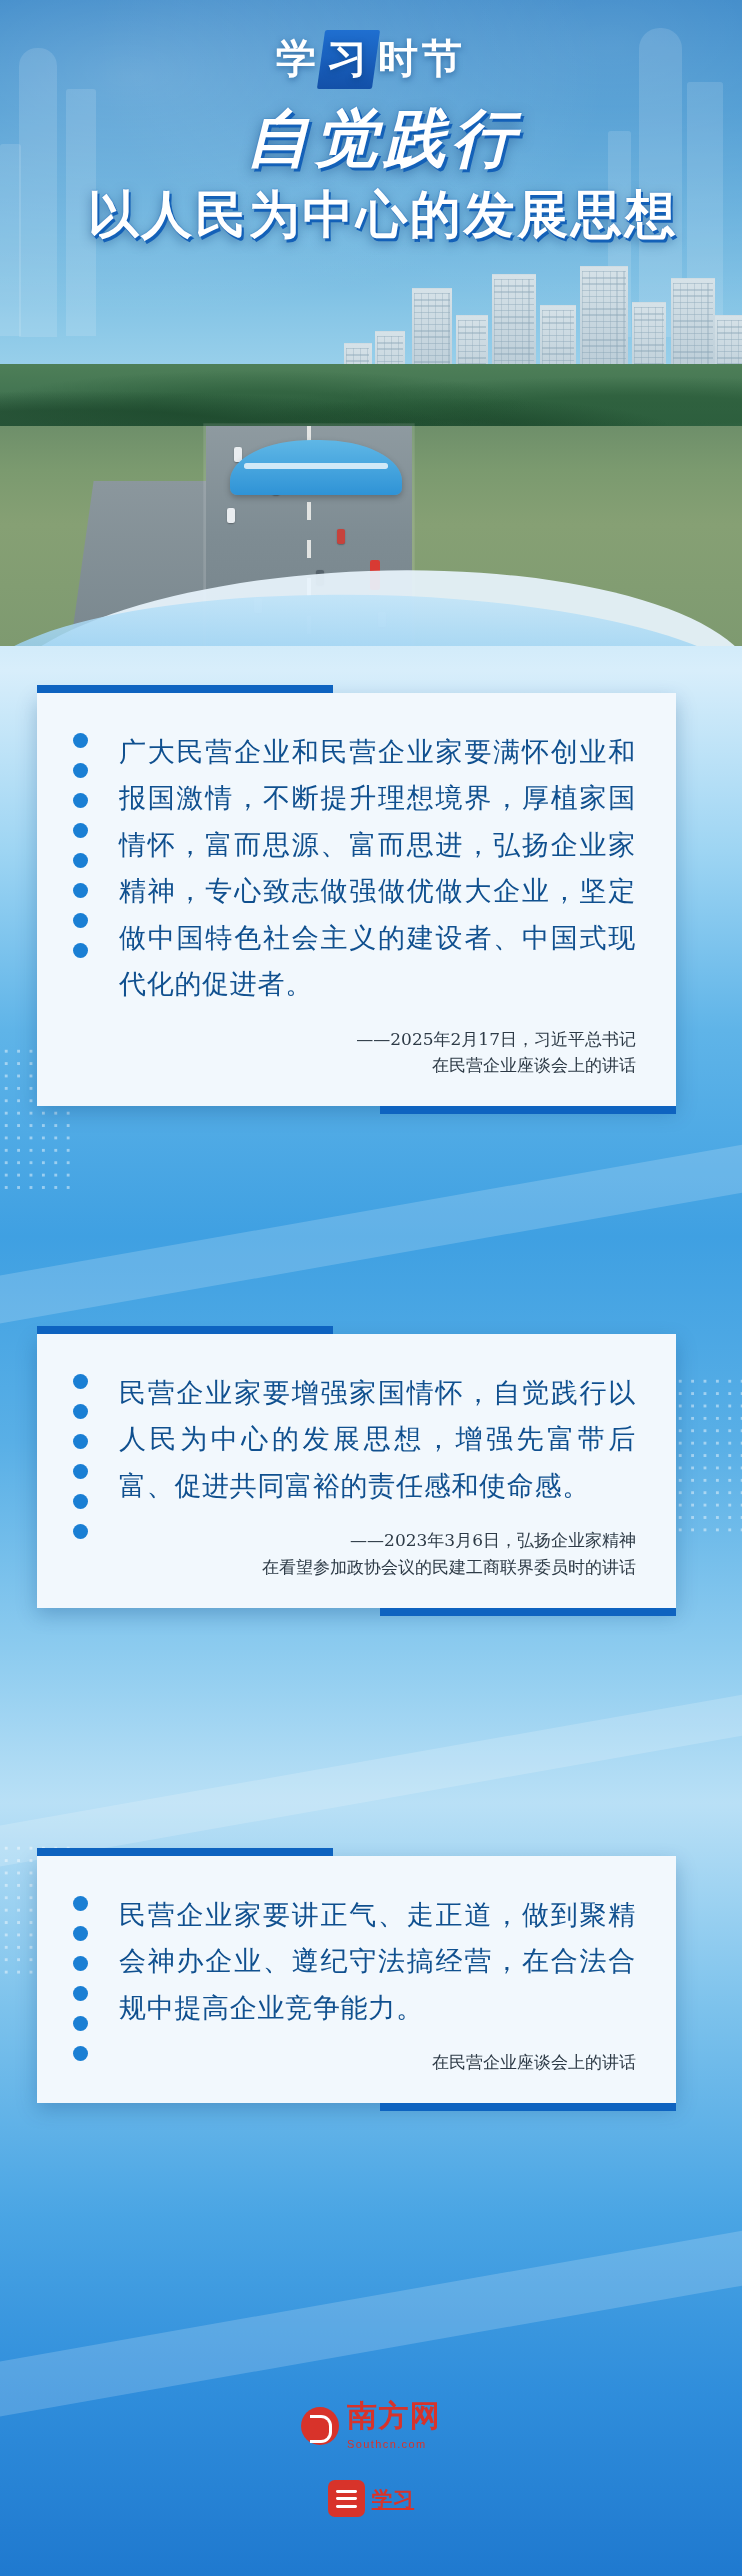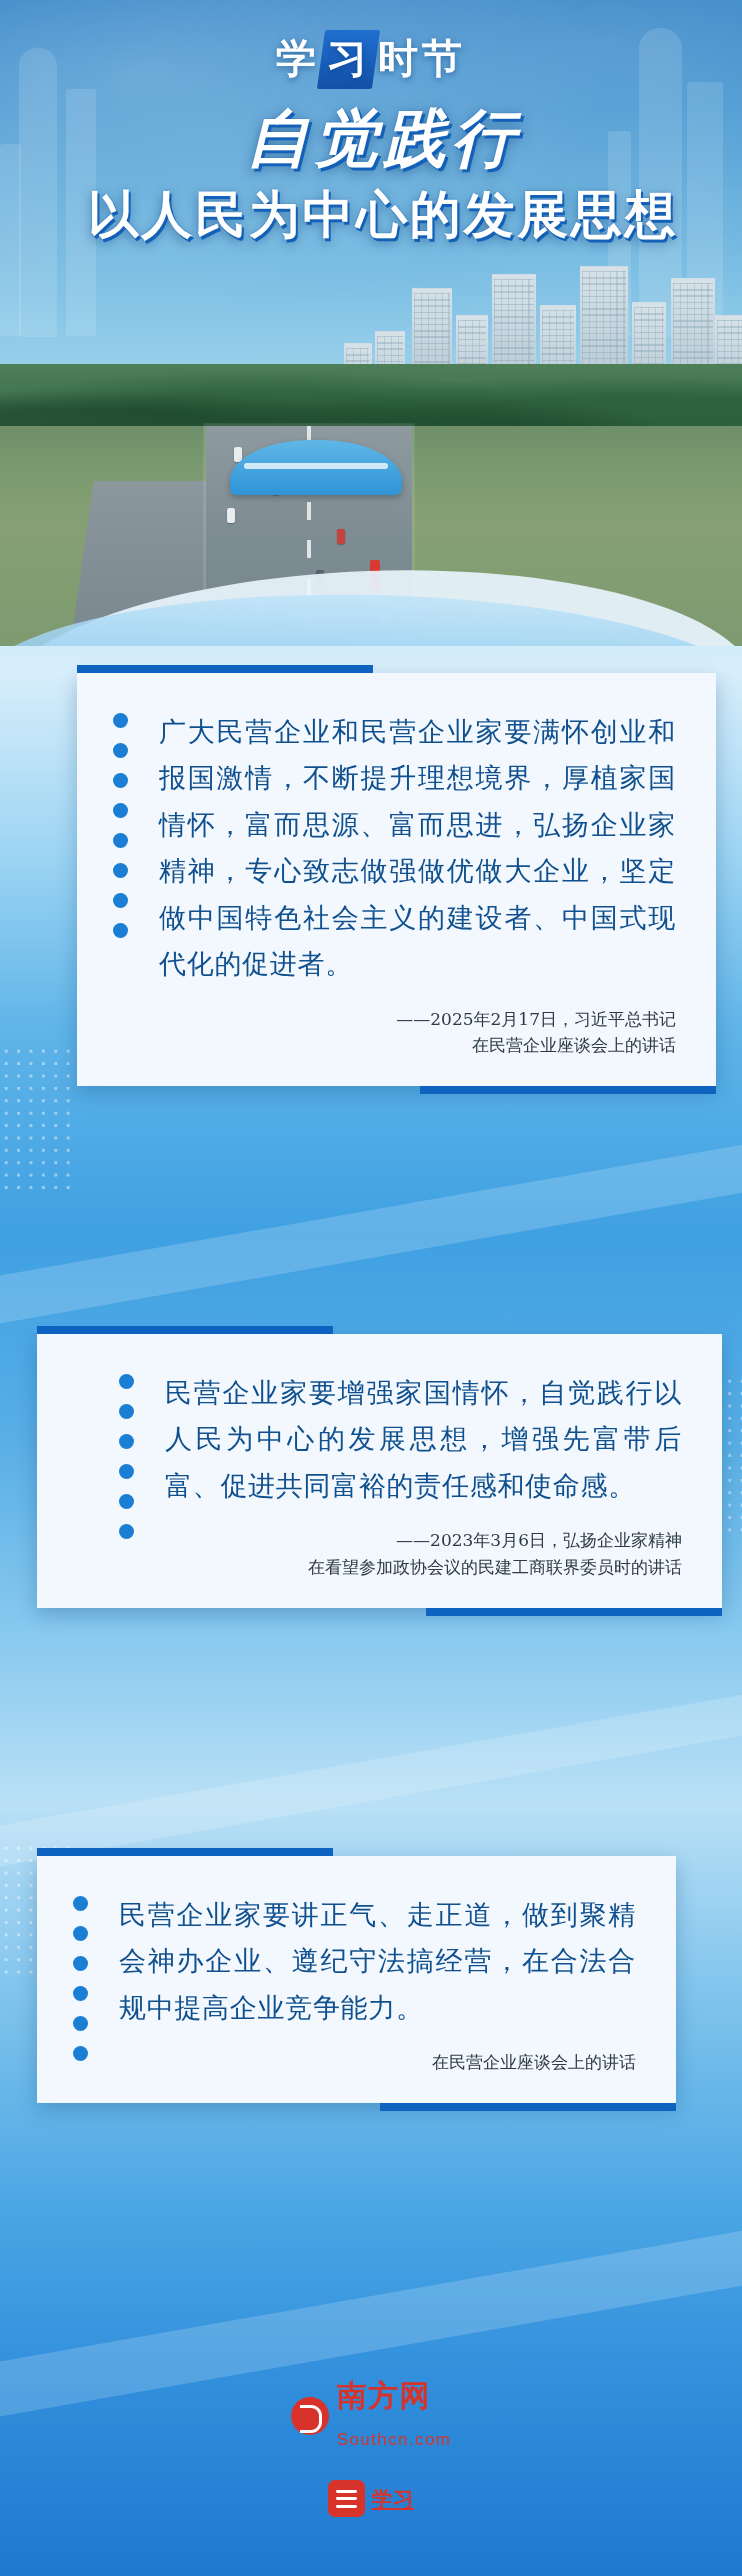--- a/index.html
+++ b/index.html
@@ -346,24 +346,24 @@
   .logo-text-cn {
     font-family: "DejaVu Serif", "Liberation Serif", serif;
     font-weight: bold;
     font-size: 30px;
     color: #d8332a;
     letter-spacing: 1.4px;
     line-height: 1;
   }
   .logo-text-en {
     font-family: "Liberation Sans", sans-serif;
-    font-size: 17px;
+    font-size: 11px;
     color: #d8332a;
     letter-spacing: 1.4px;
-    margin-top: 19px;
+    margin-top: 7px;
   }
   .logo-xx {
     display: flex;
     align-items: center;
     gap: 6.9px;
   }
   .logo-xx-mark {
     width: 37px; height: 37px;
     border-radius: 6.9px;
     background: #d8332a;
@@ -441,41 +441,41 @@
     <div class="title-line2">以人民为中心的发展思想</div>
   </div>
 
   <div class="dotfield" style="left:0px; top:1045px; width:76px; height:151px;"></div>
   <div class="dotfield" style="left:674px; top:1375px; width:76px; height:165px;"></div>
   <div class="dotfield" style="left:0px; top:1842px; width:76px; height:137px;"></div>
   <div class="angleband" style="left:-27.5px; top:1210px; width:797px; height:48px;"></div>
   <div class="angleband" style="left:-27.5px; top:1760px; width:797px; height:41px;"></div>
   <div class="angleband" style="left:-27.5px; top:2296px; width:797px; height:55px;"></div>
 
-  <div class="card" style="top:673px;margin-left:40px;">
+  <div class="card" style="top:693px;">
     <div class="card-inner">
       <div class="bullets">
         <div class="bullet"></div>
         <div class="bullet"></div>
         <div class="bullet"></div>
         <div class="bullet"></div>
         <div class="bullet"></div>
         <div class="bullet"></div>
         <div class="bullet"></div>
         <div class="bullet"></div>
       </div>
       <div class="quote">广大民营企业和民营企业家要满怀创业和报国激情，不断提升理想境界，厚植家国情怀，富而思源、富而思进，弘扬企业家精神，专心致志做强做优做大企业，坚定做中国特色社会主义的建设者、中国式现代化的促进者。</div>
       <div class="attrib">
         <div>——2025年2月17日，习近平总书记</div>
         <div>在民营企业座谈会上的讲话</div>
       </div>
     </div>
   </div>
 
-  <div class="card" style="top:1334px;padding-left:46px;">
+  <div class="card" style="top:1334px;">
     <div class="card-inner">
       <div class="bullets">
         <div class="bullet"></div>
         <div class="bullet"></div>
         <div class="bullet"></div>
         <div class="bullet"></div>
         <div class="bullet"></div>
         <div class="bullet"></div>
       </div>
       <div class="quote">民营企业家要增强家国情怀，自觉践行以人民为中心的发展思想，增强先富带后富、促进共同富裕的责任感和使命感。</div>

